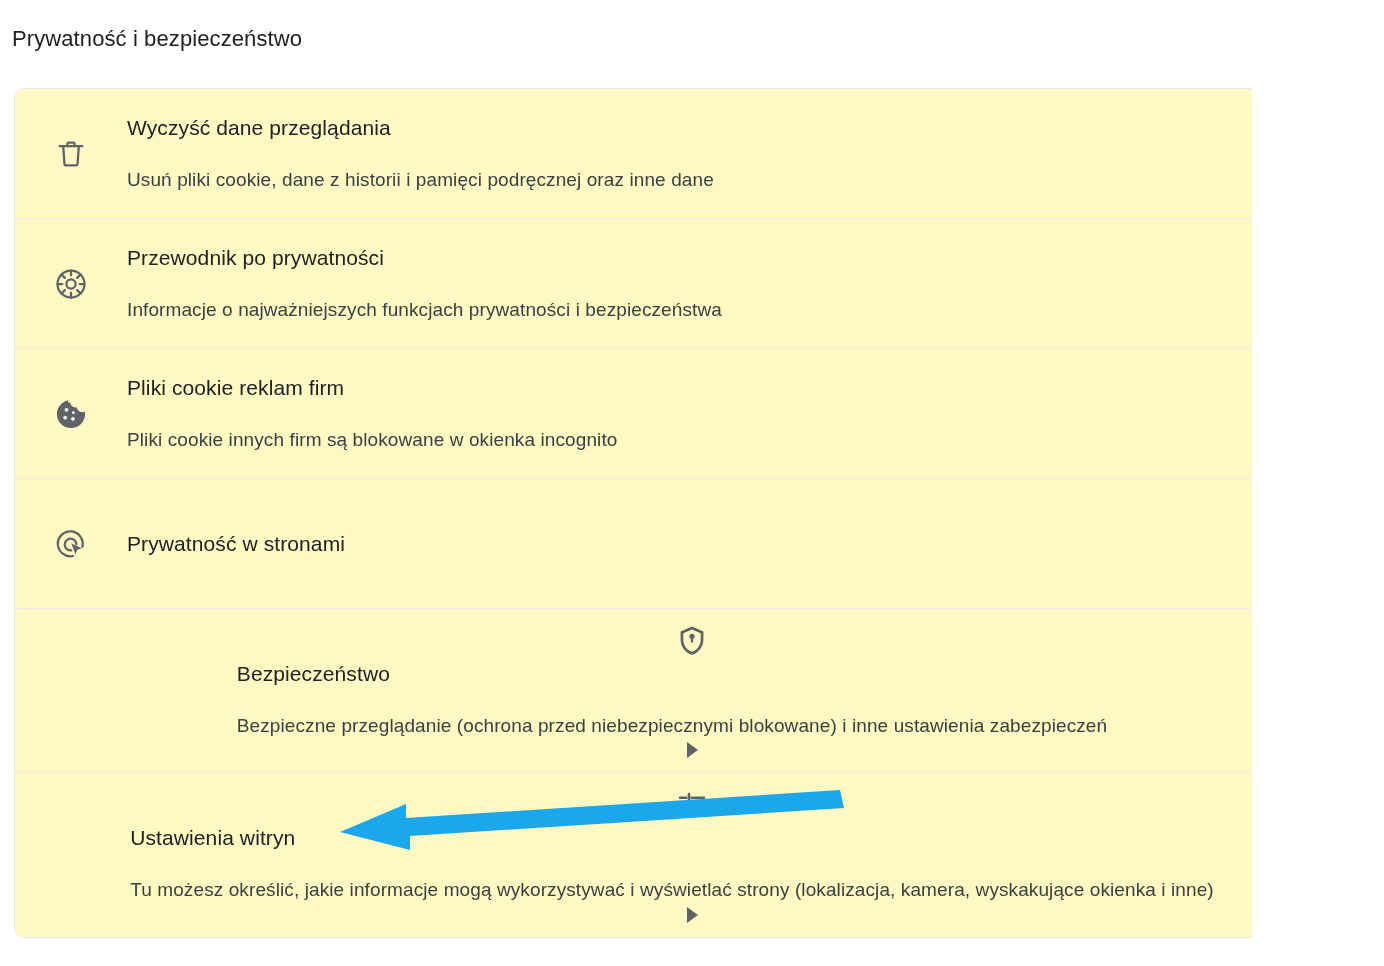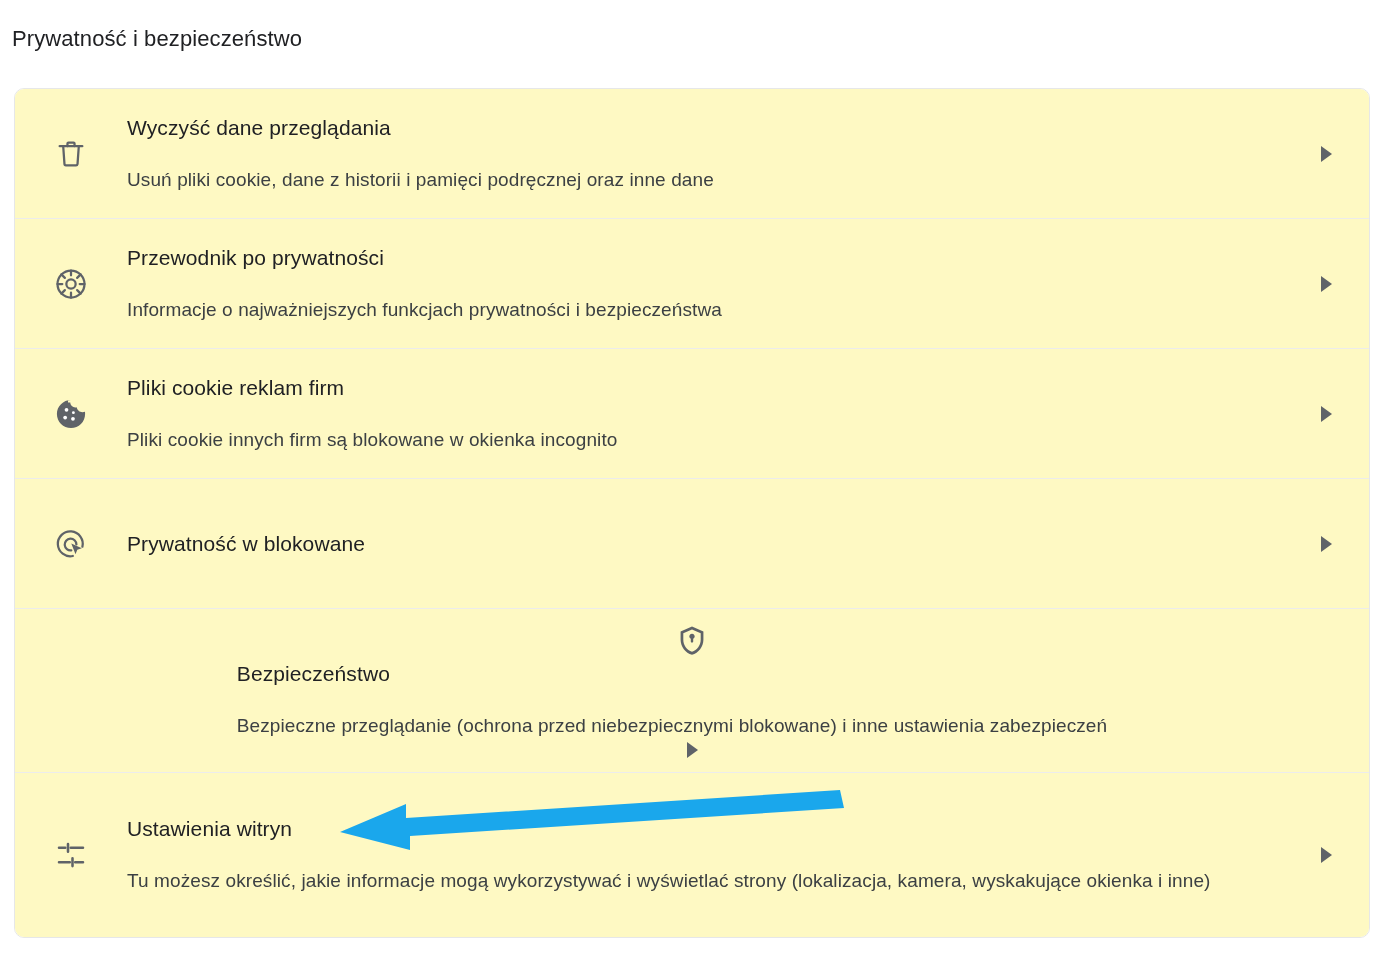--- a/index.html
+++ b/index.html
@@ -8,21 +8,21 @@
     background: #ffffff;
     width: 1384px;
     height: 966px;
     font-family: "Liberation Sans", sans-serif;
     color: #202124;
     -webkit-font-smoothing: antialiased;
   }
 
   .page {
     position: relative;
-    width: 1384px;
+    width: 1252px;
     height: 966px;
     box-sizing: border-box;
     overflow: hidden;
   }
 
   .page-title {
     position: absolute;
     left: 12px;
     top: 24px;
     font-size: 22px;
@@ -50,20 +50,21 @@
     min-height: 130px;
     box-sizing: border-box;
     padding: 14px 0;
     border-bottom: 1px solid #ececec;
     cursor: pointer;
     background: #fef9c3;
   }
 
   .row:last-child {
     border-bottom: none;
+    flex-direction: column;
   }
 
   .row-icon {
     flex: 0 0 auto;
     width: 112px;
     display: flex;
     align-items: center;
     justify-content: center;
     color: #5f6368;
   }
@@ -186,21 +187,21 @@
 
     <div class="row">
       <div class="row-icon">
         <svg width="36" height="36" viewBox="0 0 24 24" fill="none" stroke="currentColor" stroke-width="1.5" stroke-linecap="round" stroke-linejoin="round">
           <path d="M19.6 13.8A8.3 8.3 0 1 0 13.2 20"></path>
           <path d="M15.6 12.3a3.9 3.9 0 1 0-3.4 3.9"></path>
           <path d="M12.2 11.7l7 3.1-3 1.1-1.2 3z" fill="currentColor" stroke="none"></path>
         </svg>
       </div>
       <div class="row-text">
-        <div class="row-title">Prywatność w blokowane</div>
+        <div class="row-title">Prywatność w stronami</div>
       </div>
       <div class="row-arrow">
         <span class="arrow-glyph"></span>
       </div>
     </div>
 
     <div class="row" style="min-height:164px;flex-direction:column;">
       <div class="row-icon">
         <svg width="36" height="36" viewBox="0 0 24 24" fill="currentColor">
           <path d="M12 2.3L4.4 5.6v5.6c0 4.6 3.2 8.9 7.6 10 4.4-1.1 7.6-5.4 7.6-10V5.6L12 2.3zm0 2.1l5.8 2.5v4.3c0 3.6-2.4 7-5.8 8-3.4-1-5.8-4.4-5.8-8V6.9L12 4.4z"></path>

